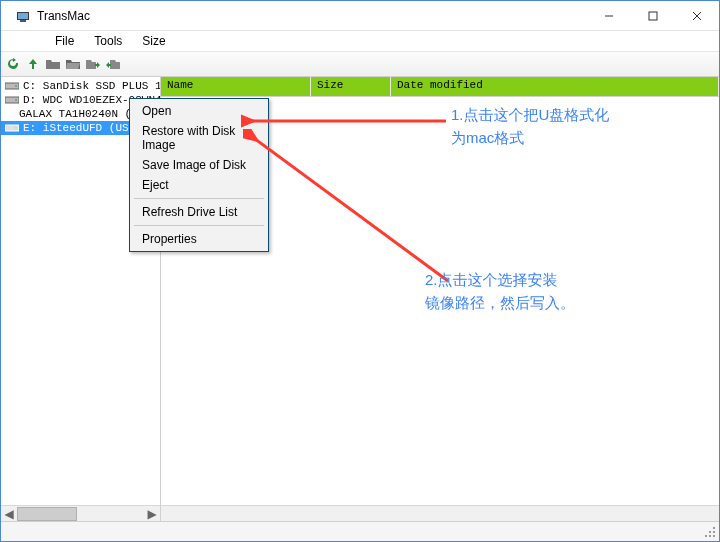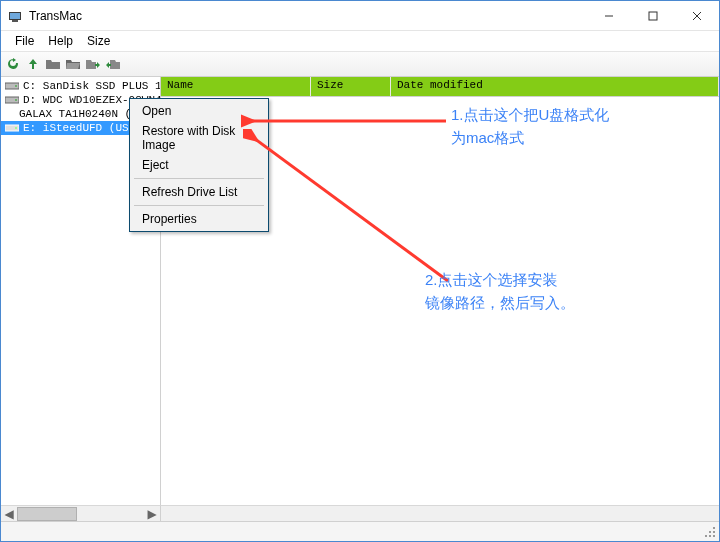--- a/index.html
+++ b/index.html
@@ -1,23 +1,23 @@
 <!DOCTYPE html>
 <html><head>
 <meta charset="utf-8">
 <style>
   * { box-sizing: border-box; }
   html, body { margin: 0; padding: 0; font-family: "Segoe UI", Tahoma, sans-serif; font-size: 12px; color: #000; }
   .window { width: 720px; height: 542px; border: 1px solid #4a88d0; background: #fff; display: flex; flex-direction: column; position: relative; }
-  .titlebar { height: 30px; background: #fff; display: flex; align-items: center; padding-left: 6px; border-bottom: 1px solid #e5e5e5; }
+  .titlebar { height: 30px; background: #fff; display: flex; align-items: center; padding-left: 14px; border-bottom: 1px solid #e5e5e5; }
   .titlebar .app-icon { width: 16px; height: 16px; margin-right: 6px; }
   .titlebar .title { flex: 1; font-size: 12px; }
   .win-controls { display: flex; }
   .win-btn { width: 44px; height: 30px; display: flex; align-items: center; justify-content: center; color: #333; }
-  .menubar { height: 20px; display: flex; align-items: center; padding: 0 8px; gap: 2px; }
+  .menubar { height: 20px; display: flex; align-items: center; padding: 0 8px; gap: 8px; margin-left: 40px; }
   .menubar span { padding: 1px 6px; }
   .toolbar { height: 26px; display: flex; align-items: center; padding: 2px 4px; gap: 4px; border-top: 1px solid #e5e5e5; border-bottom: 1px solid #d0d0d0; background: linear-gradient(#fcfcfc,#f0f0f0); }
   .tb-icon { width: 16px; height: 16px; }
   .content { flex: 1; display: flex; min-height: 0; }
   .tree { width: 160px; border-right: 1px solid #d0d0d0; overflow: auto; font-family: "Consolas","Courier New",monospace; font-size: 11px; padding-top: 2px; }
   .tree-row { display: flex; align-items: center; padding: 1px 4px; white-space: nowrap; gap: 4px; }
   .tree-row.selected { background: #3399ff; color: #fff; }
   .drive-icon { width: 14px; height: 10px; flex-shrink: 0; }
   .list { flex: 1; display: flex; flex-direction: column; }
   .list-header { height: 20px; display: flex; border-bottom: 1px solid #d0d0d0; background: #84cc16; font-family: "Courier New",monospace; font-size: 11px; }
@@ -68,21 +68,21 @@
           <svg width="10" height="10">
             <line x1="1" y1="1" x2="9" y2="9" stroke="currentColor" stroke-width="1"></line>
             <line x1="9" y1="1" x2="1" y2="9" stroke="currentColor" stroke-width="1"></line>
           </svg>
         </div>
     </div>
   </div>
 
   <div class="menubar">
     <span>File</span>
-    <span>Help</span>
+    <span>Tools</span>
     <span>Size</span>
   </div>
 
   <div class="toolbar">
     <span class="tb-icon"><svg viewBox="0 0 16 16">
           <path d="M8 3a5 5 0 1 0 4.9 4H11a3 3 0 1 1-3-3V2l3 2-3 2z" fill="#2e8b3d"></path>
         </svg></span>
     <span class="tb-icon"><svg viewBox="0 0 16 16">
           <path d="M8 3l4 5H9v5H7V8H4z" fill="#2e8b3d"></path>
         </svg></span>
@@ -161,20 +161,21 @@
           <rect x="2" y="10" width="2" height="2"></rect>
           <rect x="6" y="6" width="2" height="2"></rect>
           <rect x="10" y="2" width="2" height="2"></rect>
         </g>
       </svg>
   </div>
 
   <div class="ctxmenu">
     <div class="mi">Open</div>
     <div class="mi">Restore with Disk Image</div>
+    <div class="mi">Save Image of Disk</div>
     <div class="mi">Eject</div>
     <div class="sep"></div>
     <div class="mi">Refresh Drive List</div>
     <div class="sep"></div>
     <div class="mi">Properties</div>
   </div>
 
   <svg class="arrow" style="left:240px; top:100px; width:210px; height:40px;" viewBox="0 0 210 40">
     <defs>
         <marker id="ah1" markerWidth="10" markerHeight="8" refX="2" refY="4" orient="auto">

